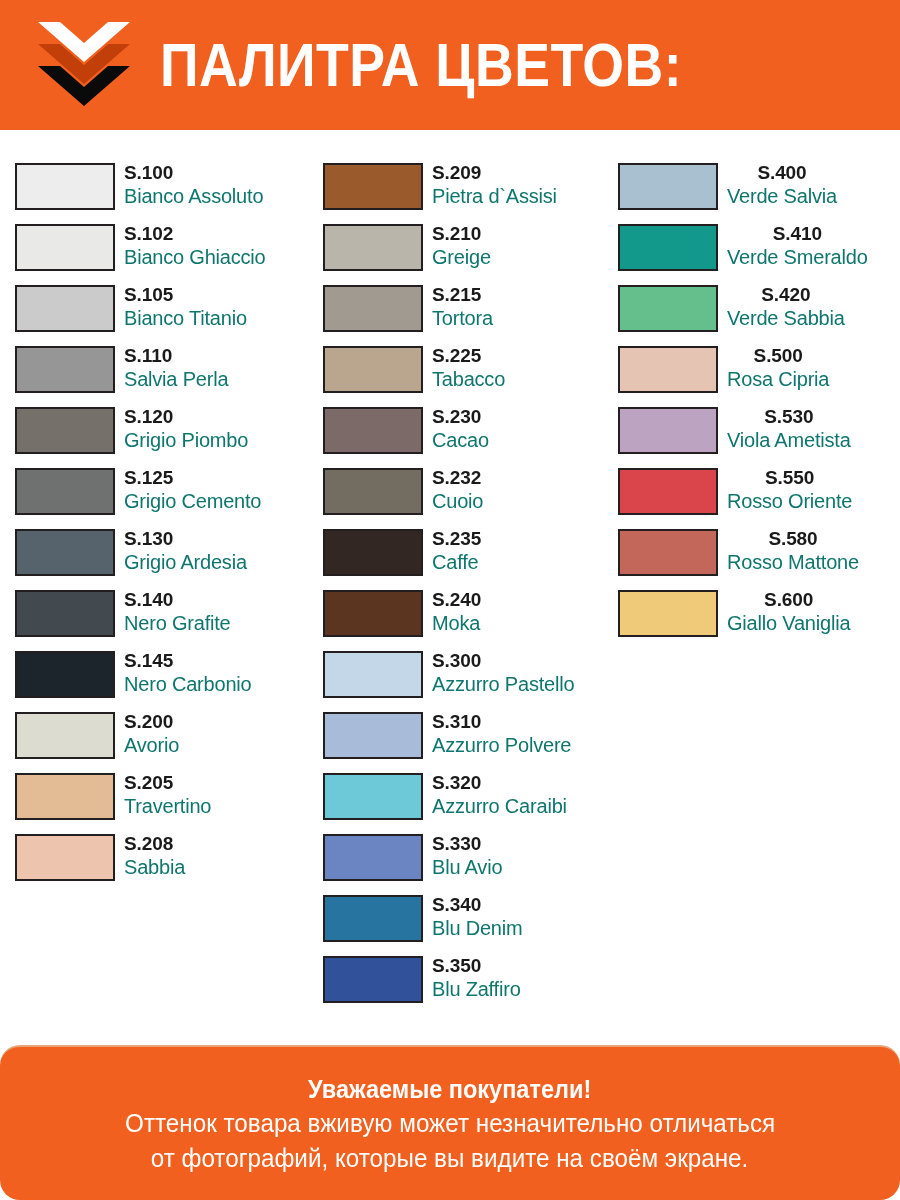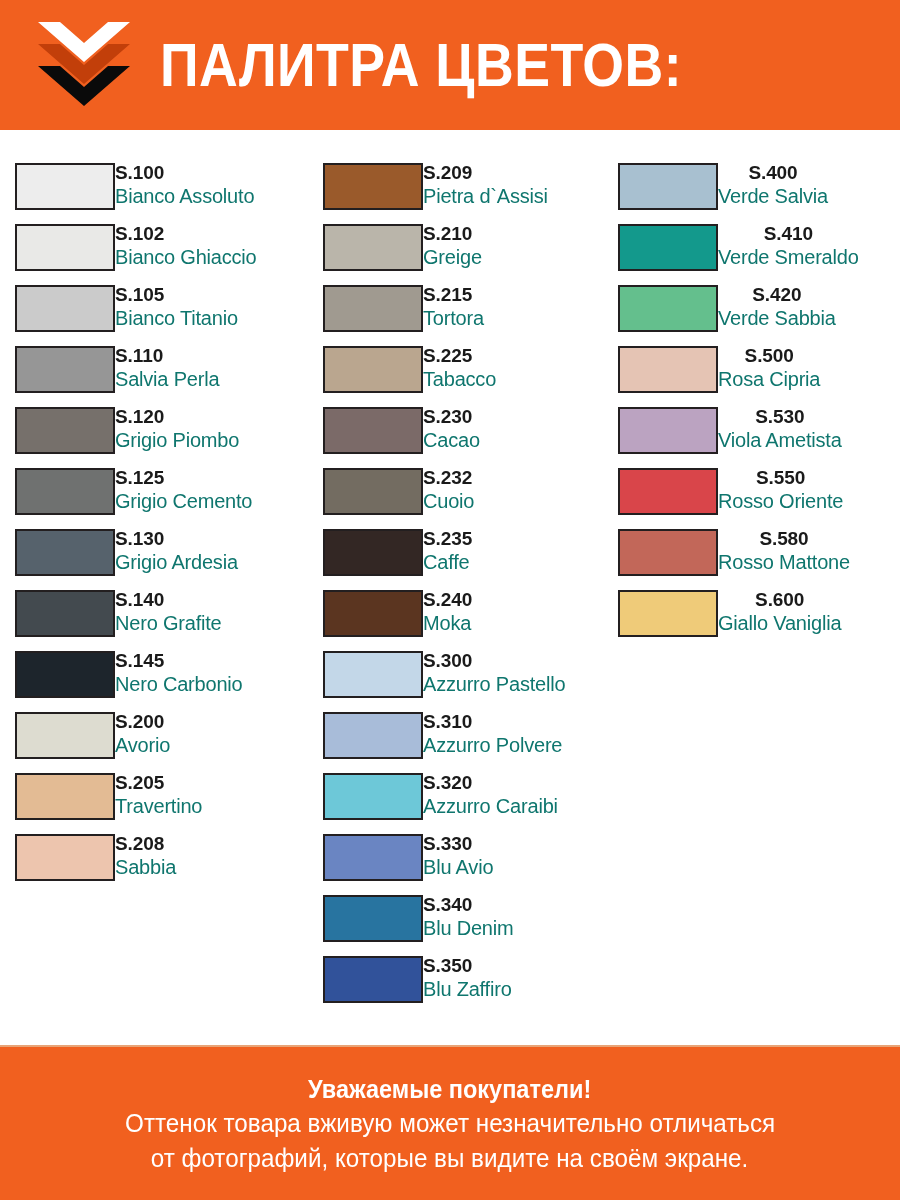--- a/index.html
+++ b/index.html
@@ -86,20 +86,21 @@
   }
   .swatch-chip {
     width: 100px;
     height: 47px;
     border: 2px solid #231f20;
     box-sizing: border-box;
     flex: 0 0 auto;
     margin-top: 1px;
   }
   .swatch-text {
+    margin-left: 9px;
     display: flex;
     flex-direction: column;
     justify-content: flex-start;
     padding-top: 0px;
   }
   .swatch-code {
     font-size: 19px;
     font-weight: 700;
     color: #1a1a1a;
     line-height: 22px;
@@ -122,20 +123,21 @@
     top: 1045px;
     width: 900px;
     height: 155px;
     background: #f1601f;
     box-sizing: border-box;
     display: flex;
     flex-direction: column;
     align-items: center;
     justify-content: center;
     border-top: 2px solid #e8a477;
+    border-radius: 20px;
   }
   .footer-title {
     color: #ffffff;
     font-size: 25px;
     font-weight: 700;
     line-height: 34px;
     text-align: center;
     font-family: "Liberation Sans Narrow", "Liberation Sans", "DejaVu Sans", sans-serif;
     transform: scaleX(0.94);
   }

